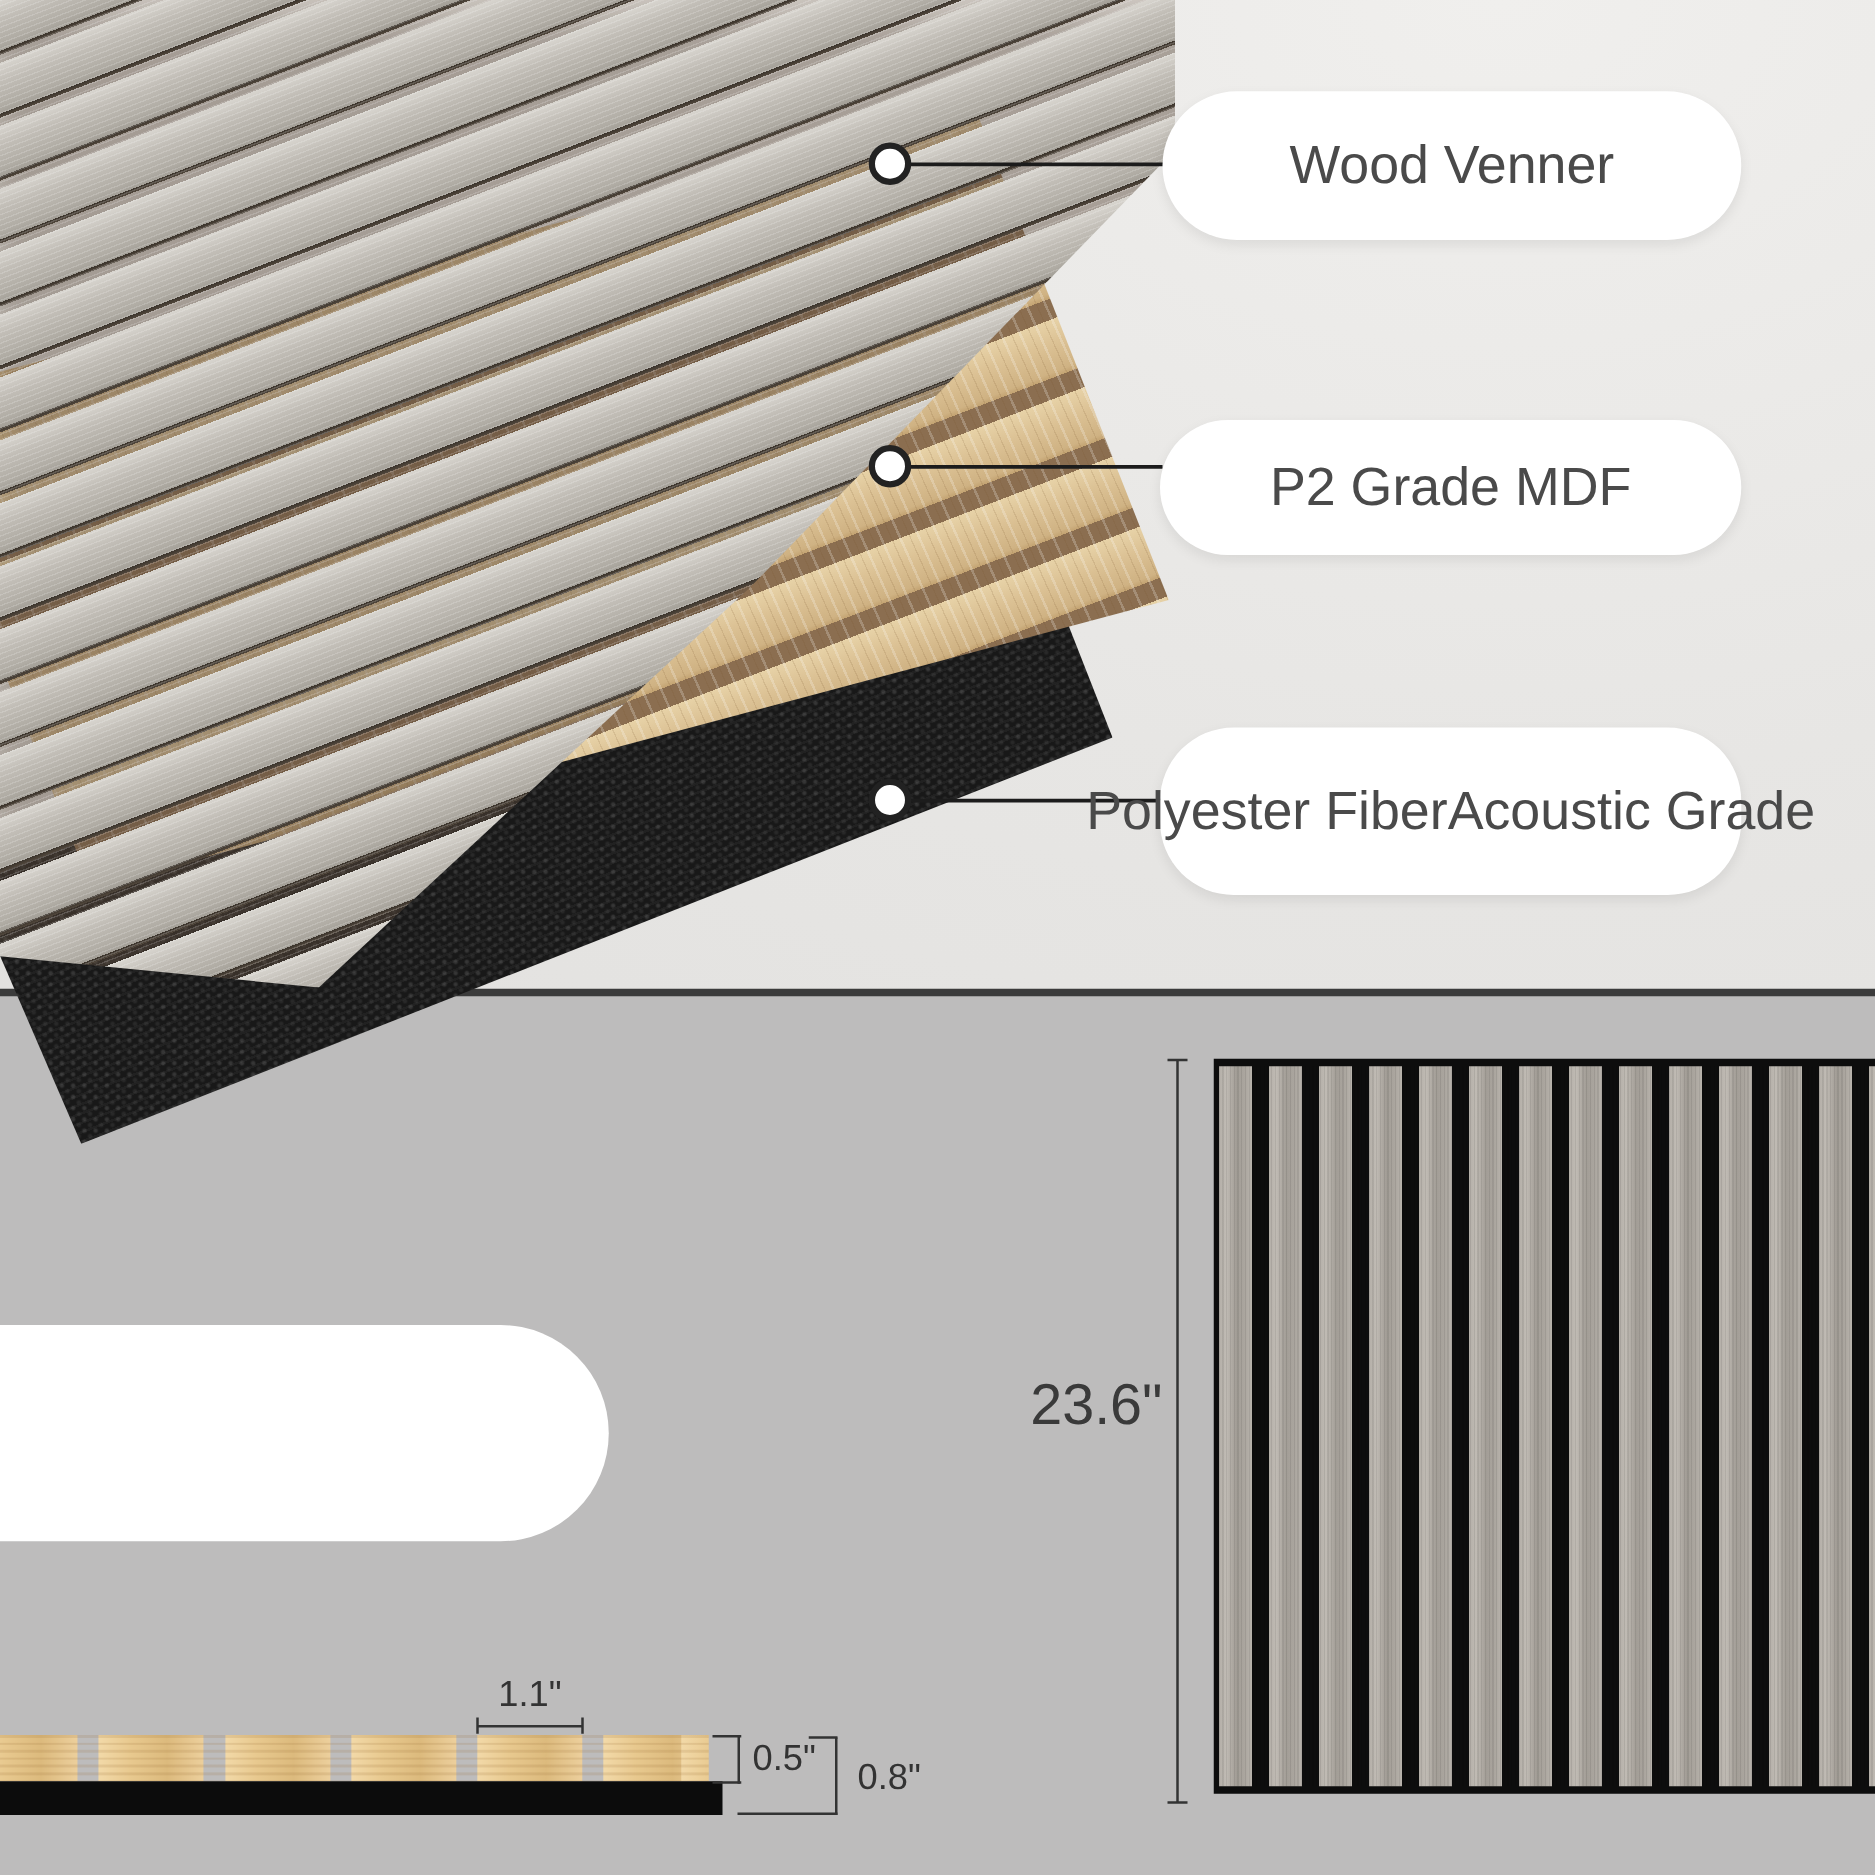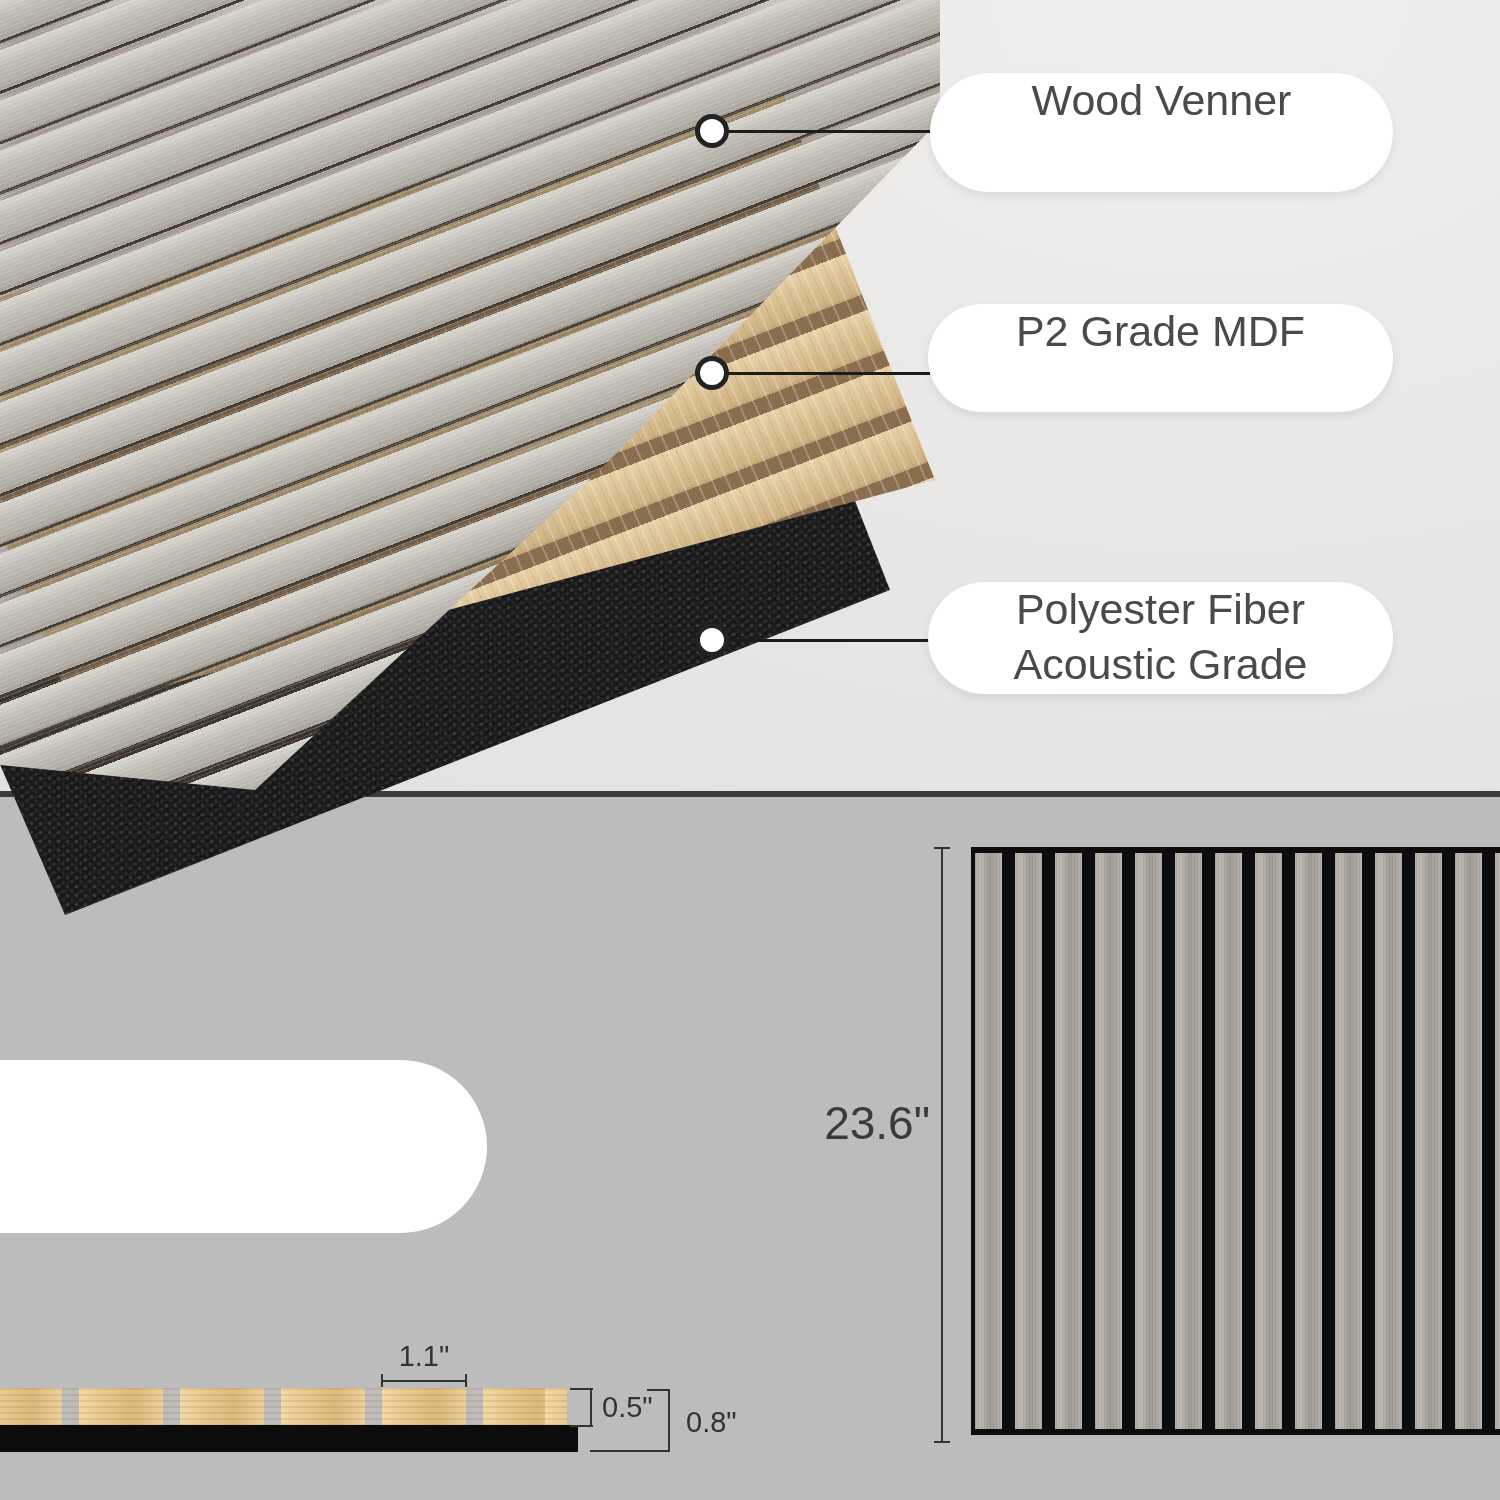--- a/index.html
+++ b/index.html
@@ -38,22 +38,22 @@
     background-image:
       repeating-linear-gradient(159deg, rgba(255,255,255,.16) 0 1px, transparent 1px 4px),
       repeating-linear-gradient(159deg, #d8d5cf 0px, #c2beb7 14px, #b0aca4 32px, #a39f97 38px, #3b342c 38px, #51473c 41px, rgba(125,105,85,.24) 41px, rgba(125,105,85,.24) 47px);
     filter:drop-shadow(-6px 12px 14px rgba(60,50,40,.35));
   }
 
   
   .leader{position:absolute;height:3px;background:#1c1c1c;}
   .dot{position:absolute;width:24px;height:24px;border-radius:50%;
     background:#fff;border:5px solid #222;box-sizing:content-box;}
-  .pill{position:absolute;background:#fff;display:flex;flex-direction:column;
-    align-items:center;justify-content:flex-start;
+  .pill{position:absolute;background:#fff;display:flex;flex-direction:row;
+    align-items:center;justify-content:center;
     box-shadow:0 4px 10px rgba(0,0,0,.08);}
   .pill span{color:#4a4a4a;font-size:43px;line-height:55px;white-space:nowrap;}
 
   
   .title-pill{position:absolute;left:0;top:1060px;width:487px;height:173px;
     background:#fff;border-radius:0 90px 90px 0;}
   .title{position:absolute;left:43px;top:1012px;color:#4b4b4e;
     font-family:"Liberation Serif", serif;font-weight:bold;font-size:93px;line-height:96px;
     white-space:nowrap;}
   .title div{transform:scaleX(.70);transform-origin:left center;letter-spacing:1px;}
@@ -92,27 +92,27 @@
   <div class="layer layer-veneer"></div>
 
   <div class="leader" style="left:722px;top:130px;width:210px;"></div>
   <div class="dot" style="left:695px;top:114px;"></div>
   <div class="pill" style="left:930px;top:73px;width:463px;height:119px;border-radius:60px;">
     <span>Wood Venner</span>
   </div>
 
   <div class="leader" style="left:722px;top:372px;width:208px;"></div>
   <div class="dot" style="left:695px;top:356px;"></div>
-  <div class="pill" style="left:928px;top:304px;width:465px;height:108px;border-radius:54px;">
+  <div class="pill" style="left:928px;top:336px;width:465px;height:108px;border-radius:54px;">
     <span>P2 Grade MDF</span>
   </div>
 
   <div class="leader" style="left:722px;top:639px;width:208px;"></div>
   <div class="dot" style="left:695px;top:623px;"></div>
-  <div class="pill" style="left:928px;top:582px;width:465px;height:112px;border-radius:59px;">
+  <div class="pill" style="left:928px;top:582px;width:465px;height:134px;border-radius:59px;">
     <span>Polyester Fiber</span>
     <span>Acoustic Grade</span>
   </div>
 
   <div class="title-pill"></div>
 
   <div class="cs-slats"></div>
   <div class="cs-base"></div>
 
   <div class="dim-label" style="left:374px;top:1340px;width:100px;text-align:center;">1.1"</div>

